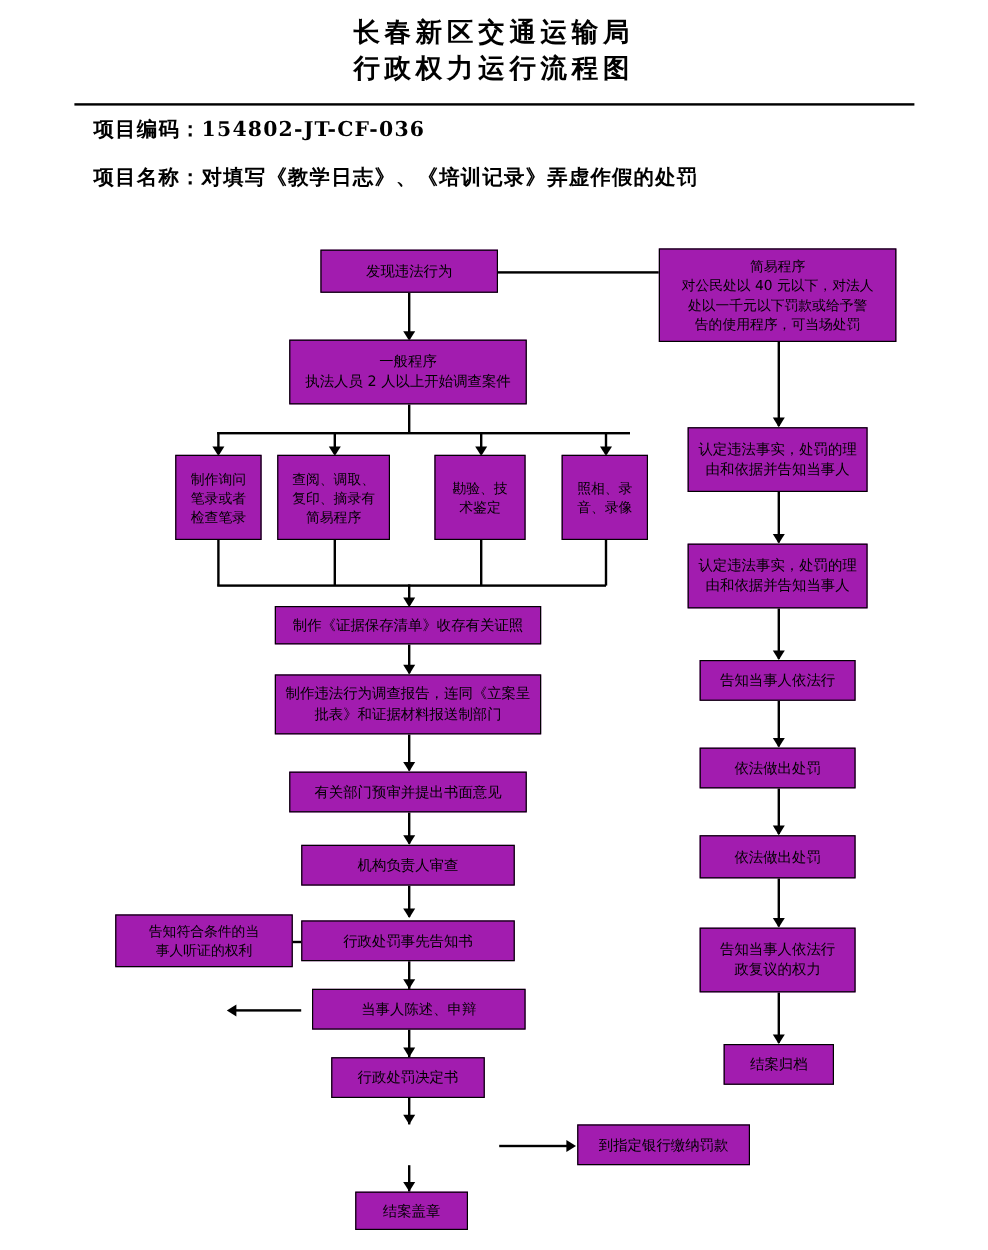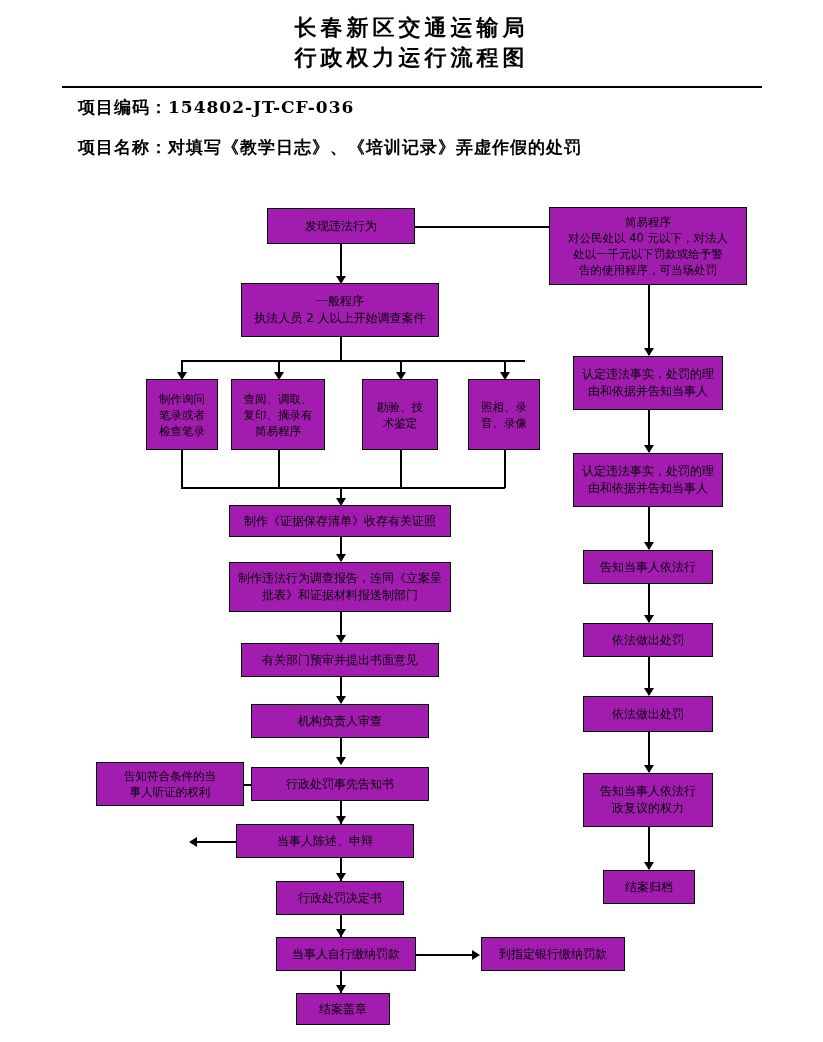--- a/index.html
+++ b/index.html
@@ -167,37 +167,34 @@
   <div class="line vline thick" style="left:340px;top:738px;height:26px;"></div>
   <div class="arrow-down" style="left:336px;top:757px;"></div>
 
   <div class="node" style="left:251px;top:767px;width:178px;height:34px;align-items:center;">
     <div class="inner">行政处罚事先告知书</div>
   </div>
 
   <div class="line vline thick" style="left:340px;top:801px;height:24px;"></div>
   <div class="arrow-down" style="left:336px;top:816px;"></div>
 
-  <div class="node" style="left:236px;top:824px;width:178px;height:34px;">
+  <div class="node" style="left:260px;top:824px;width:178px;height:34px;">
     <div class="inner">当事人陈述、申辩</div>
   </div>
 
   <div class="line vline thick" style="left:340px;top:858px;height:24px;"></div>
   <div class="arrow-down" style="left:336px;top:873px;"></div>
 
   <div class="node" style="left:276px;top:881px;width:128px;height:34px;">
     <div class="inner">行政处罚决定书</div>
   </div>
 
   <div class="line vline thick" style="left:340px;top:915px;height:22px;"></div>
   <div class="arrow-down" style="left:336px;top:929px;"></div>
 
-  <div class="node" style="left:276px;top:937px;width:140px;height:34px;">
-    <div class="inner">当事人自行缴纳罚款</div>
-  </div>
 
   <div class="line vline thick" style="left:340px;top:971px;height:22px;"></div>
   <div class="arrow-down" style="left:336px;top:985px;"></div>
 
   <div class="node" style="left:296px;top:993px;width:94px;height:32px;">
     <div class="inner">结案盖章</div>
   </div>
 
   <div class="node small" style="left:57px;top:762px;width:148px;height:44px;margin-left:39px;">
     <div class="inner" style="white-space:pre-line;">告知符合条件的当

